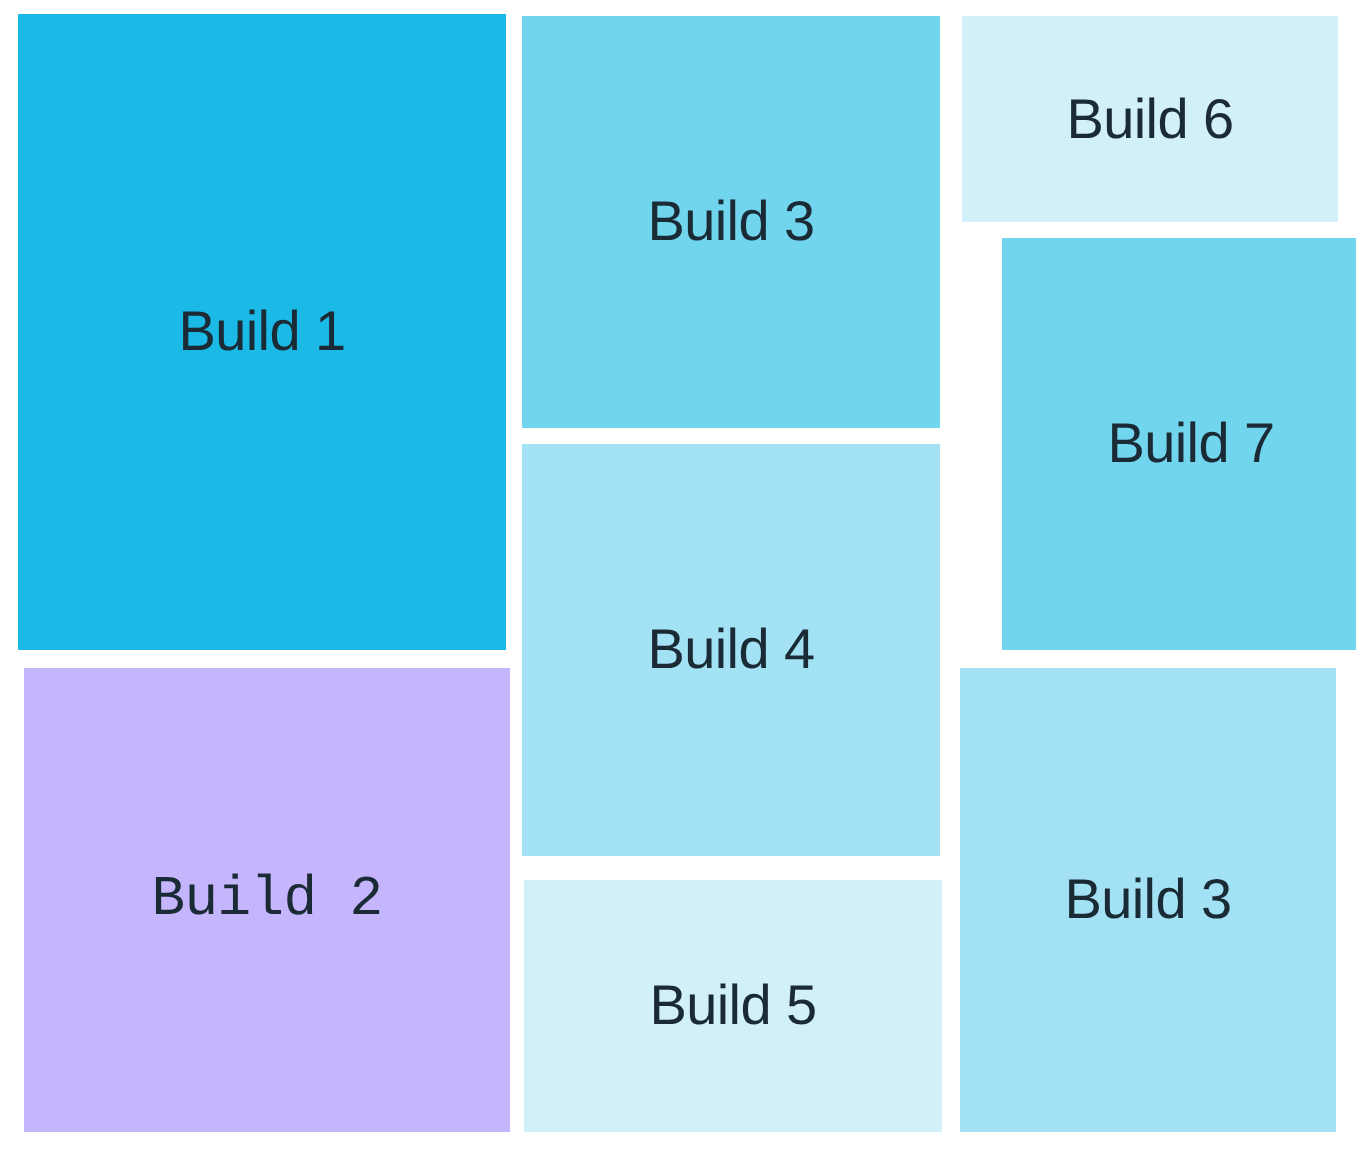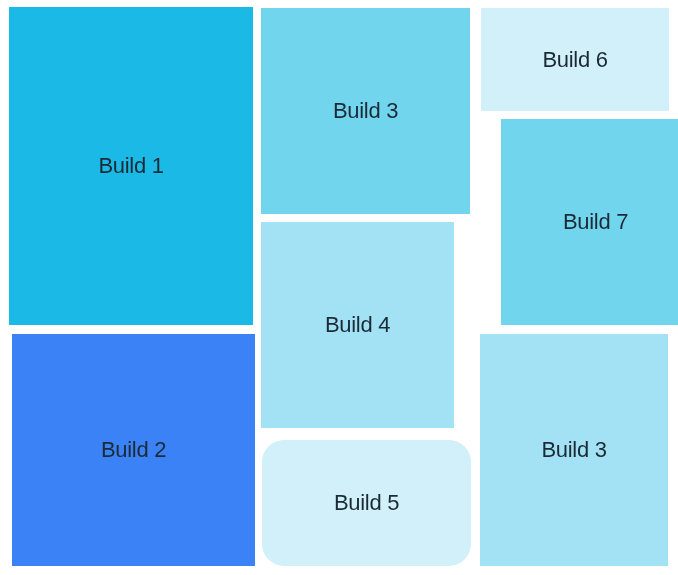--- a/index.html
+++ b/index.html
@@ -23,45 +23,45 @@
     }
     .tile {
       position: absolute;
       display: flex;
       align-items: center;
       justify-content: center;
       box-sizing: border-box;
       cursor: pointer;
     }
     .tile-label {
-      font-size: 22px;
+      font-size: 28px;
       font-weight: normal;
       color: #1b2b36;
       letter-spacing: -0.3px;
       white-space: nowrap;
       -webkit-text-stroke: 0;
     }
   </style>
 </head>
 <body>
 
 <div class="treemap">
   <div class="tile" style="left: 9px; top: 7px; width: 244px; height: 318px; background: rgb(26, 185, 230);">
     <span class="tile-label">Build 1</span>
   </div>
-  <div class="tile" style="left: 12px; top: 334px; width: 243px; height: 232px; background: #3b82f6;">
+  <div class="tile" style="left: 12px; top: 334px; width: 243px; height: 232px; background: #c4b5fd; font-family: Liberation Mono, monospace;">
     <span class="tile-label">Build 2</span>
   </div>
   <div class="tile" style="left: 261px; top: 8px; width: 209px; height: 206px; background: rgb(114, 213, 238);">
     <span class="tile-label">Build 3</span>
   </div>
-  <div class="tile" style="left: 261px; top: 222px; width: 193px; height: 206px; background: rgb(163, 226, 244);">
+  <div class="tile" style="left: 261px; top: 222px; width: 209px; height: 206px; background: rgb(163, 226, 244);">
     <span class="tile-label">Build 4</span>
   </div>
-  <div class="tile" style="left: 262px; top: 440px; width: 209px; height: 126px; background: rgb(209, 240, 249); border-radius: 22px;">
+  <div class="tile" style="left: 262px; top: 440px; width: 209px; height: 126px; background: rgb(209, 240, 249);">
     <span class="tile-label">Build 5</span>
   </div>
   <div class="tile" style="left: 481px; top: 8px; width: 188px; height: 103px; background: rgb(209, 240, 249);">
     <span class="tile-label">Build 6</span>
   </div>
   <div class="tile" style="left: 501px; top: 119px; width: 189px; height: 206px; background: rgb(114, 213, 238);">
     <span class="tile-label">Build 7</span>
   </div>
   <div class="tile" style="left: 480px; top: 334px; width: 188px; height: 232px; background: rgb(163, 226, 244);">
     <span class="tile-label">Build 3</span>

